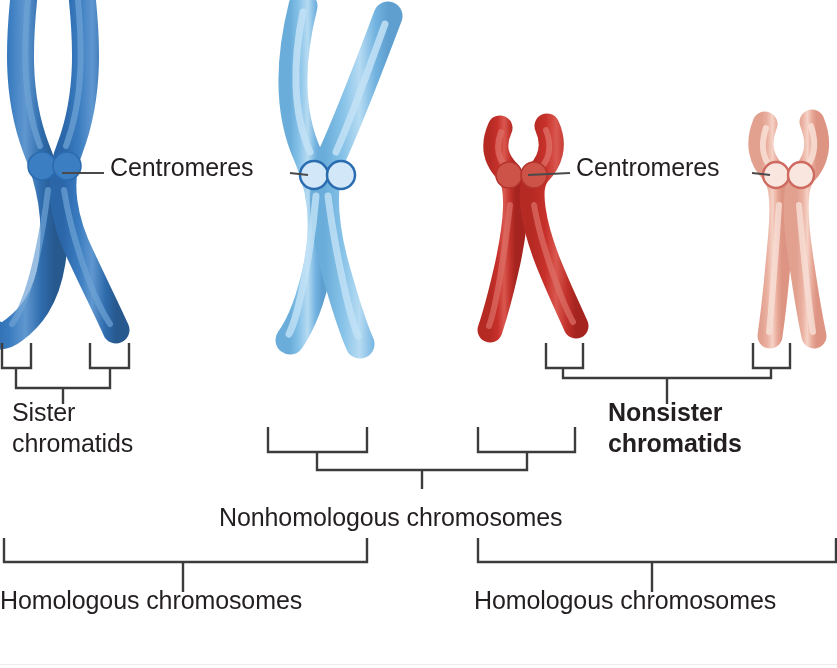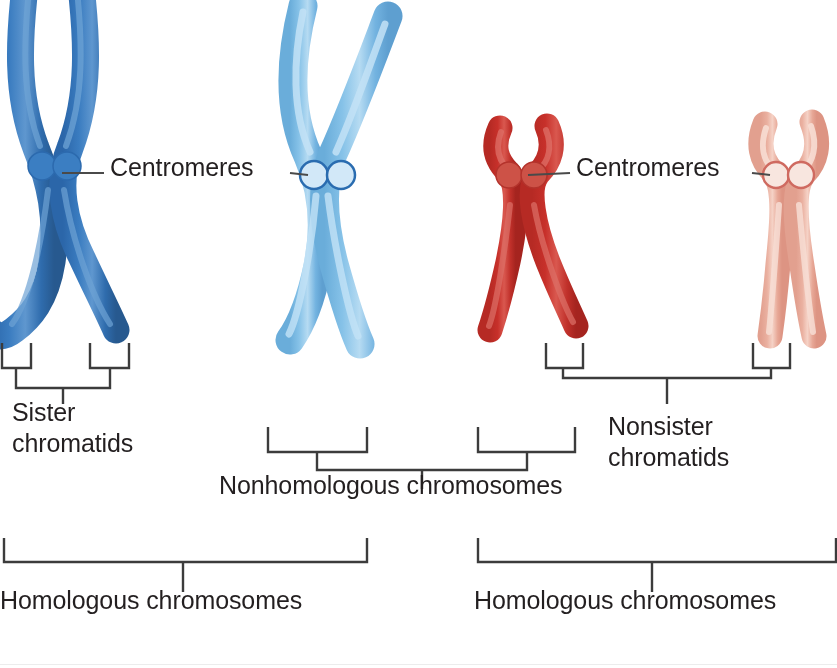--- a/index.html
+++ b/index.html
@@ -31,22 +31,22 @@
     color: #231f20;
     font-family: "Liberation Sans", sans-serif;
     font-size: 25px;
     line-height: 31px;
     white-space: pre;
     letter-spacing: -0.1px;
   }
   .lbl-centromere-left  { left: 110px; top: 152px; }
   .lbl-centromere-right { left: 576px; top: 152px; }
   .lbl-sister    { left: 12px;   top: 397px; }
-  .lbl-nonsister { left: 608px; top: 411px; }
-  .lbl-nonhomo   { left: 219px; top: 470px; }
+  .lbl-nonsister { left: 608px; top: 397px; font-weight: bold; }
+  .lbl-nonhomo   { left: 219px; top: 502px; }
   .lbl-homo-left  { left: 0px;   top: 585px; }
   .lbl-homo-right { left: 474px; top: 585px; }
   .baseline-rule {
     position: absolute;
     left: 0;
     top: 664px;
     width: 837px;
     height: 1px;
     background: #ececec;
   }

